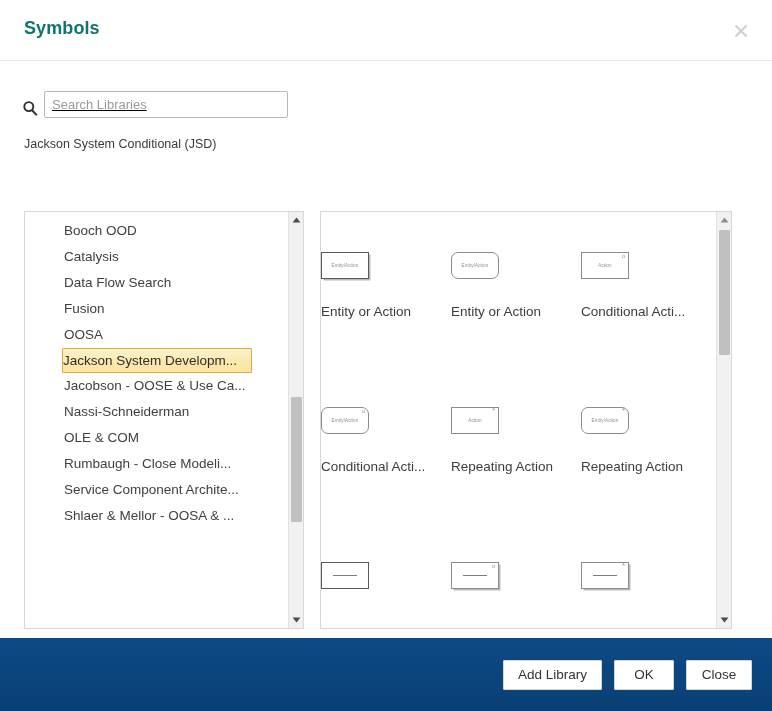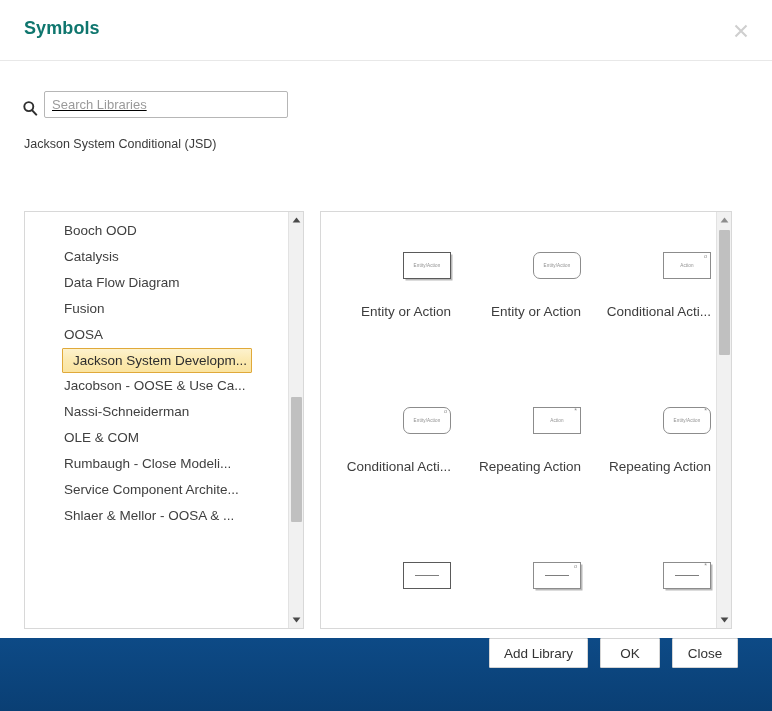--- a/index.html
+++ b/index.html
@@ -112,21 +112,21 @@
     line-height: 26px;
     padding-left: 39px;
     font-size: 13.5px;
     color: #404040;
     white-space: nowrap;
     overflow: hidden;
     cursor: default;
   }
   .lib-item.selected {
     margin-left: 37px;
-    padding-left: 10px;
+    padding-left: 0;
     width: 190px;
     height: 25px;
     line-height: 23px;
     background: linear-gradient(to bottom, #fdf2cd 0%, #fbe9b0 50%, #fae4a1 100%);
     border: 1px solid #e0a93a;
     border-radius: 1px;
     color: #2d2d2d;
   }
 
   
@@ -161,21 +161,21 @@
     padding: 14px 0 0 0;
   }
   .sym-row {
     display: flex;
     height: 155px;
   }
   .sym-cell {
     width: 130px;
     display: flex;
     flex-direction: column;
-    align-items: flex-end;
+    align-items: flex-start;
     cursor: pointer;
   }
   .sym-art {
     height: 78px;
     display: flex;
     align-items: center;
     justify-content: center;
   }
   .sym-label {
     font-size: 13.5px;
@@ -218,23 +218,23 @@
     line-height: 5px;
     color: #8f8f8f;
   }
   .marker.star { top: 0.5px; font-size: 7px; }
 
   
   .footer {
     flex: 0 0 73px;
     background: linear-gradient(to bottom, #0d4a86 0%, #0a3f74 100%);
     display: flex;
-    align-items: flex-start;
+    align-items: center;
     justify-content: flex-end;
-    padding-right: 34px;
+    padding-right: 20px;
     margin-top: 12px;
   }
   .btn {
     height: 30px;
     min-width: 62px;
     margin-left: 12px;
     padding: 0 14px;
     background: #ffffff;
     border: 1px solid #d5d5d5;
     border-radius: 1px;
@@ -274,21 +274,21 @@
     </div>
 
     <div class="lib-caption">Jackson System Conditional (JSD)</div>
 
     <div class="panels">
 
       <div class="panel panel-left">
         <div class="lib-list" id="libList">
             <div class="lib-item">Booch OOD</div>
             <div class="lib-item">Catalysis</div>
-            <div class="lib-item">Data Flow Diagram</div>
+            <div class="lib-item">Data Flow Search</div>
             <div class="lib-item">Fusion</div>
             <div class="lib-item">OOSA</div>
             <div class="lib-item selected">Jackson System Developm...</div>
             <div class="lib-item">Jacobson - OOSE &amp; Use Ca...</div>
             <div class="lib-item">Nassi-Schneiderman</div>
             <div class="lib-item">OLE &amp; COM</div>
             <div class="lib-item">Rumbaugh - Close Modeli...</div>
             <div class="lib-item">Service Component Archite...</div>
             <div class="lib-item">Shlaer &amp; Mellor - OOSA &amp; ...</div>
           </div>

